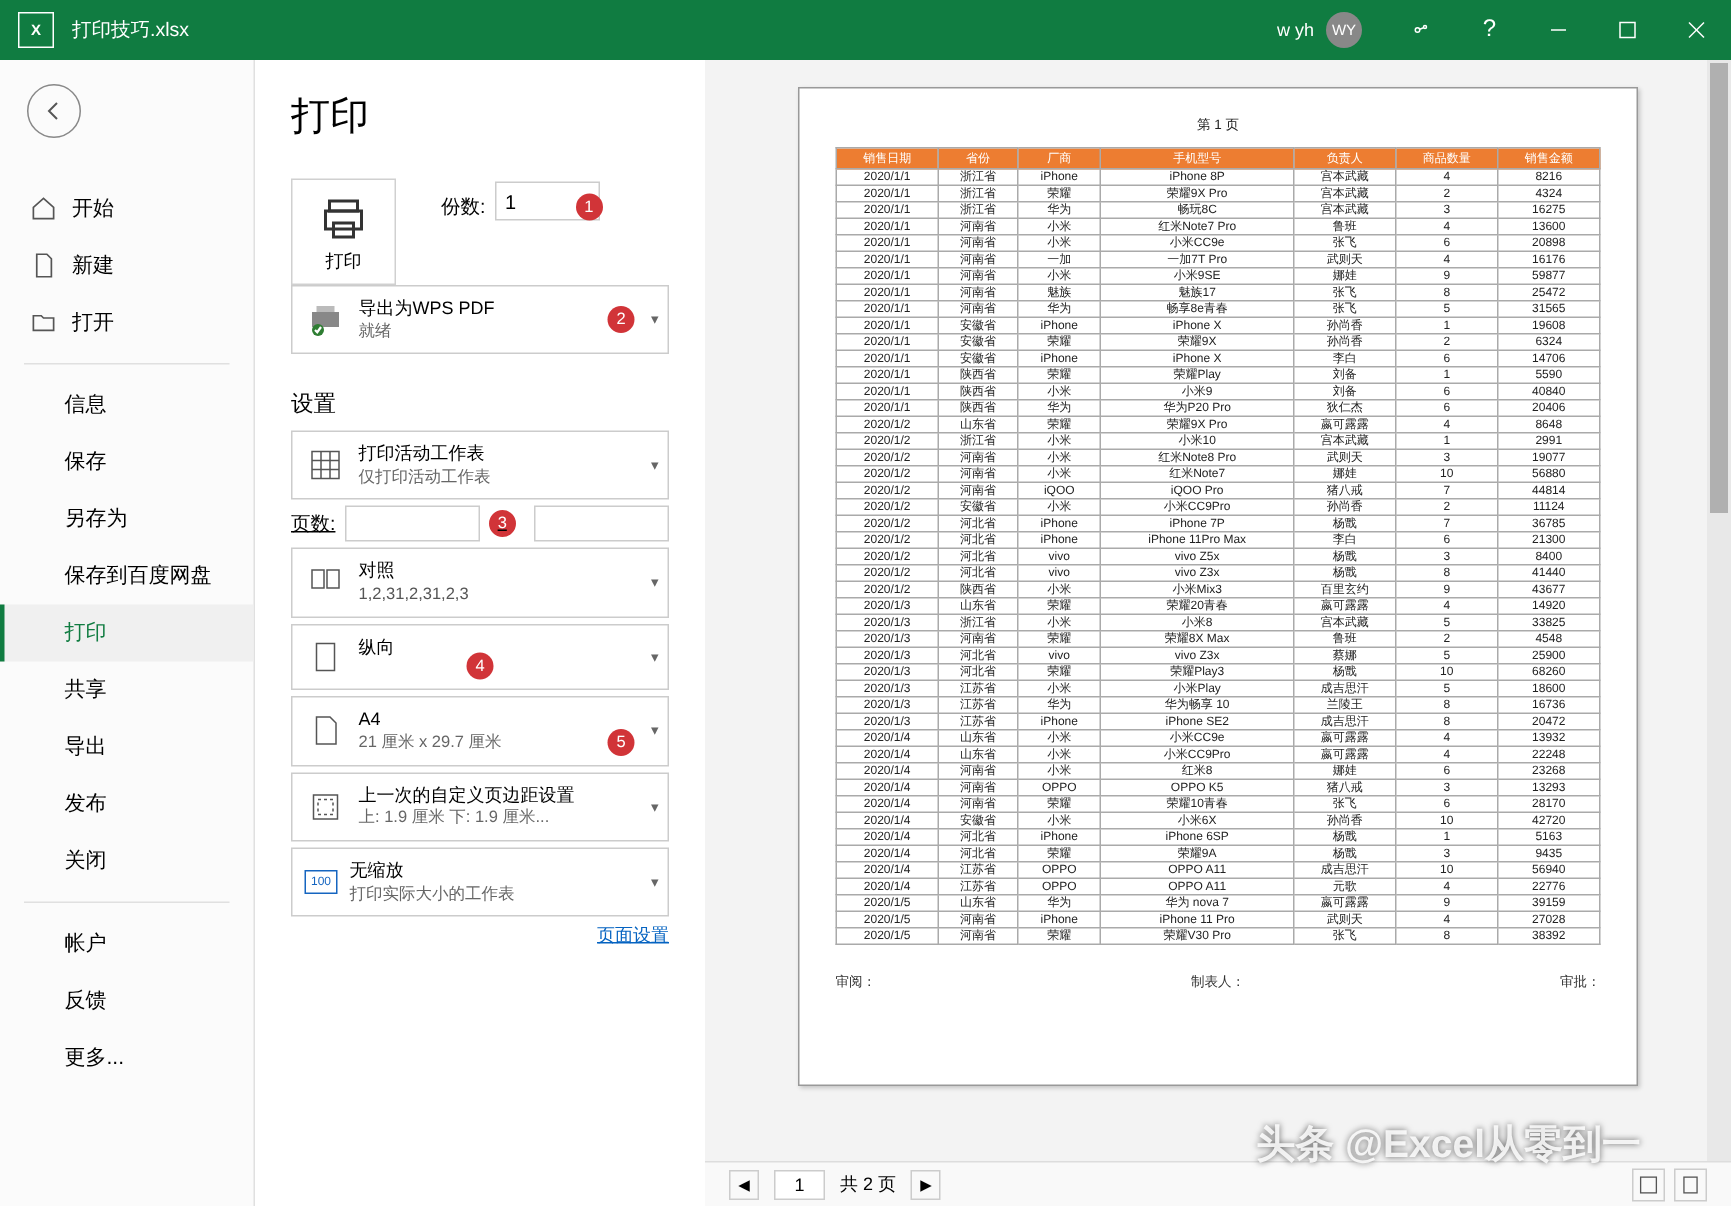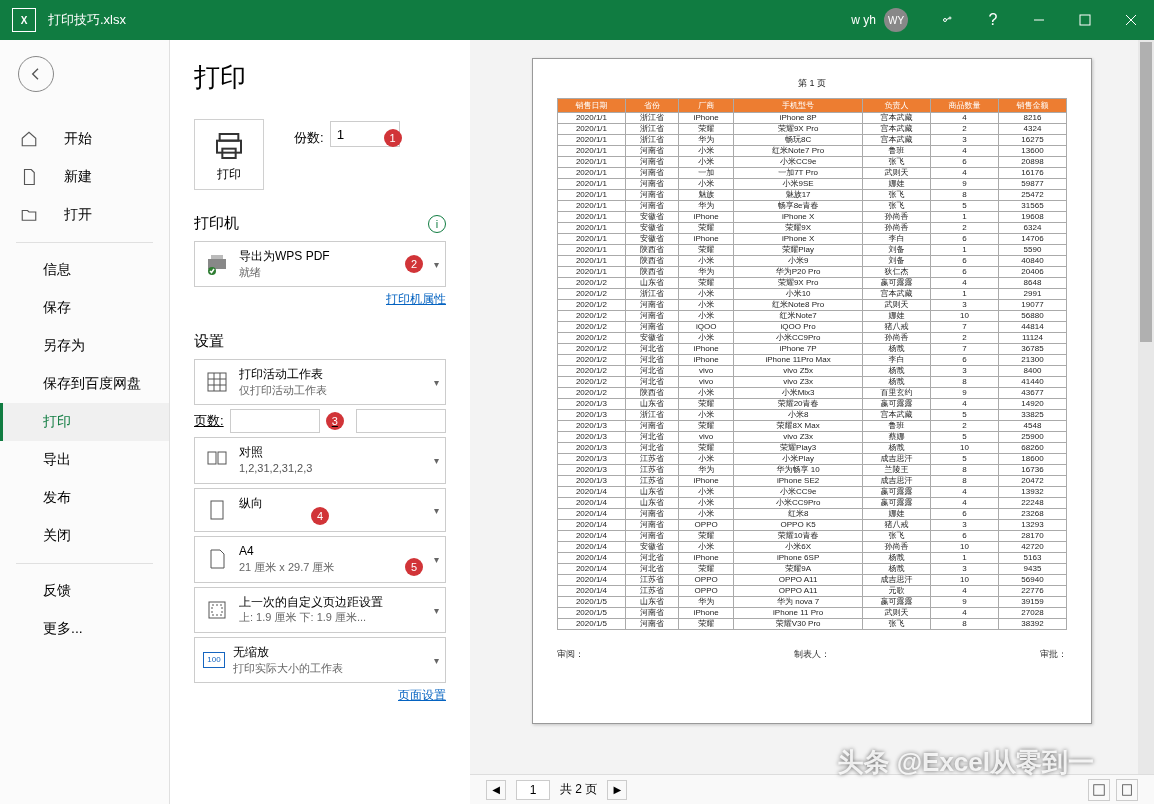--- a/index.html
+++ b/index.html
@@ -12,21 +12,21 @@
 .title-bar .right .user { margin-right: 8px; font-size: 12px; }
 .title-bar .right .avatar { width: 24px; height: 24px; border-radius: 50%; background: #888; display: flex; align-items: center; justify-content: center; font-size: 10px; margin-right: 16px; }
 .title-bar .right .win-btn { width: 46px; height: 40px; display: flex; align-items: center; justify-content: center; cursor: pointer; }
 .title-bar .right .win-btn svg { width: 12px; height: 12px; }
 
 .content { display: flex; height: 764px; }
 
 .sidebar { width: 170px; background: #fbfbfb; border-right: 1px solid #e0e0e0; padding-top: 16px; }
 .sidebar .back { width: 36px; height: 36px; border-radius: 50%; border: 1px solid #888; display: flex; align-items: center; justify-content: center; margin-left: 18px; margin-bottom: 28px; cursor: pointer; }
 .sidebar .back svg { width: 16px; height: 16px; }
-.sidebar .top-item { display: flex; align-items: center; padding: 10px 20px; font-size: 14px; cursor: pointer; gap: 26px; }
+.sidebar .top-item { display: flex; align-items: center; padding: 10px 20px; font-size: 14px; cursor: pointer; gap: 10px; }
 .sidebar .top-item svg { width: 18px; height: 18px; }
 .sidebar .sep { height: 1px; background: #e0e0e0; margin: 8px 16px; }
 .sidebar .item { padding: 10px 0 10px 40px; font-size: 14px; cursor: pointer; border-left: 3px solid transparent; }
 .sidebar .item.active { border-left: 3px solid #107c41; color: #107c41; background: #f0f0f0; }
 
 .main { flex: 1; display: flex; background: #fff; }
 
 .settings-col { width: 300px; padding: 20px 24px; position: relative; }
 .settings-col h1 { font-size: 26px; font-weight: normal; margin-bottom: 24px; }
 .print-btn-box { display: inline-flex; flex-direction: column; align-items: center; border: 1px solid #d0d0d0; padding: 10px 16px 6px; cursor: pointer; }
@@ -134,26 +134,28 @@
         </svg>
       <span>打开</span>
     </div>
     <div class="sep"></div>
     <div id="sb-items">
         <div class="item">信息</div>
         <div class="item">保存</div>
         <div class="item">另存为</div>
         <div class="item">保存到百度网盘</div>
         <div class="item active">打印</div>
+        <div class="item">共享</div>
         <div class="item">导出</div>
         <div class="item">发布</div>
         <div class="item">关闭</div>
       </div>
     <div class="sep"></div>
     <div id="sb-bottom">
+        <div class="item">帐户</div>
         <div class="item">反馈</div>
         <div class="item">更多...</div>
       </div>
   </div>
 
   <div class="main">
     <div class="settings-col" style="width:300px; position:relative;">
       <h1>打印</h1>
 
       <div style="display:flex; gap:30px; align-items:flex-start;">
@@ -165,41 +167,36 @@
             </svg>
           <span>打印</span>
         </div>
         <div style="display:flex; align-items:flex-end; gap:6px; margin-top:2px;">
           <span style="font-size:13px;">份数:</span>
           <input type="text" style="width: 70px; height: 26px; border: 1px solid rgb(204, 204, 204); padding: 0px 6px;" value="1">
           <div class="bubble" style="position:static;margin-left:-22px;">1</div>
         </div>
       </div>
 
-      <div class="sec-title">
-        <span>打印机</span>
-        <span class="info">i</span>
-      </div>
       <div class="dd">
         <div class="ic">
           <svg viewBox="0 0 24 24">
               <rect x="3" y="7" width="18" height="10" fill="#888"></rect>
               <rect x="6" y="3" width="12" height="4" fill="#bbb"></rect>
               <circle cx="7" cy="19" r="4" fill="#2e7d32"></circle>
               <path d="M5 19l1.5 1.5L9 17" stroke="#fff" stroke-width="1.5" fill="none"></path>
             </svg>
         </div>
         <div class="txt">
           <span>导出为WPS PDF</span>
           <span class="sub">就绪</span>
         </div>
         <div class="bubble" style="right:22px; top:50%; transform:translateY(-50%);">2</div>
         <span class="chev">▾</span>
       </div>
-      <div class="link-right">打印机属性</div>
 
       <div class="sec-title">设置</div>
 
       <div class="dd">
         <div class="ic">
             <svg viewBox="0 0 24 24" fill="none" stroke="#555" stroke-width="1">
               <rect x="3" y="3" width="18" height="18"></rect>
               <line x1="3" y1="9" x2="21" y2="9"></line>
               <line x1="3" y1="15" x2="21" y2="15"></line>
               <line x1="9" y1="3" x2="9" y2="21"></line>

